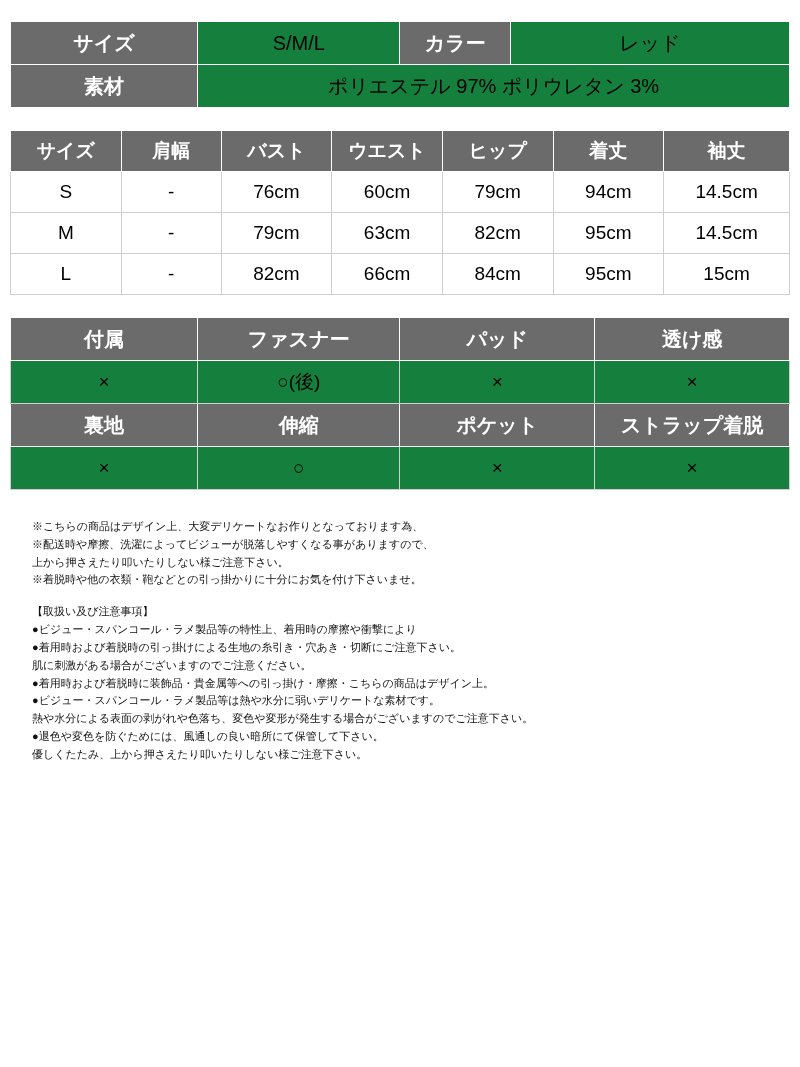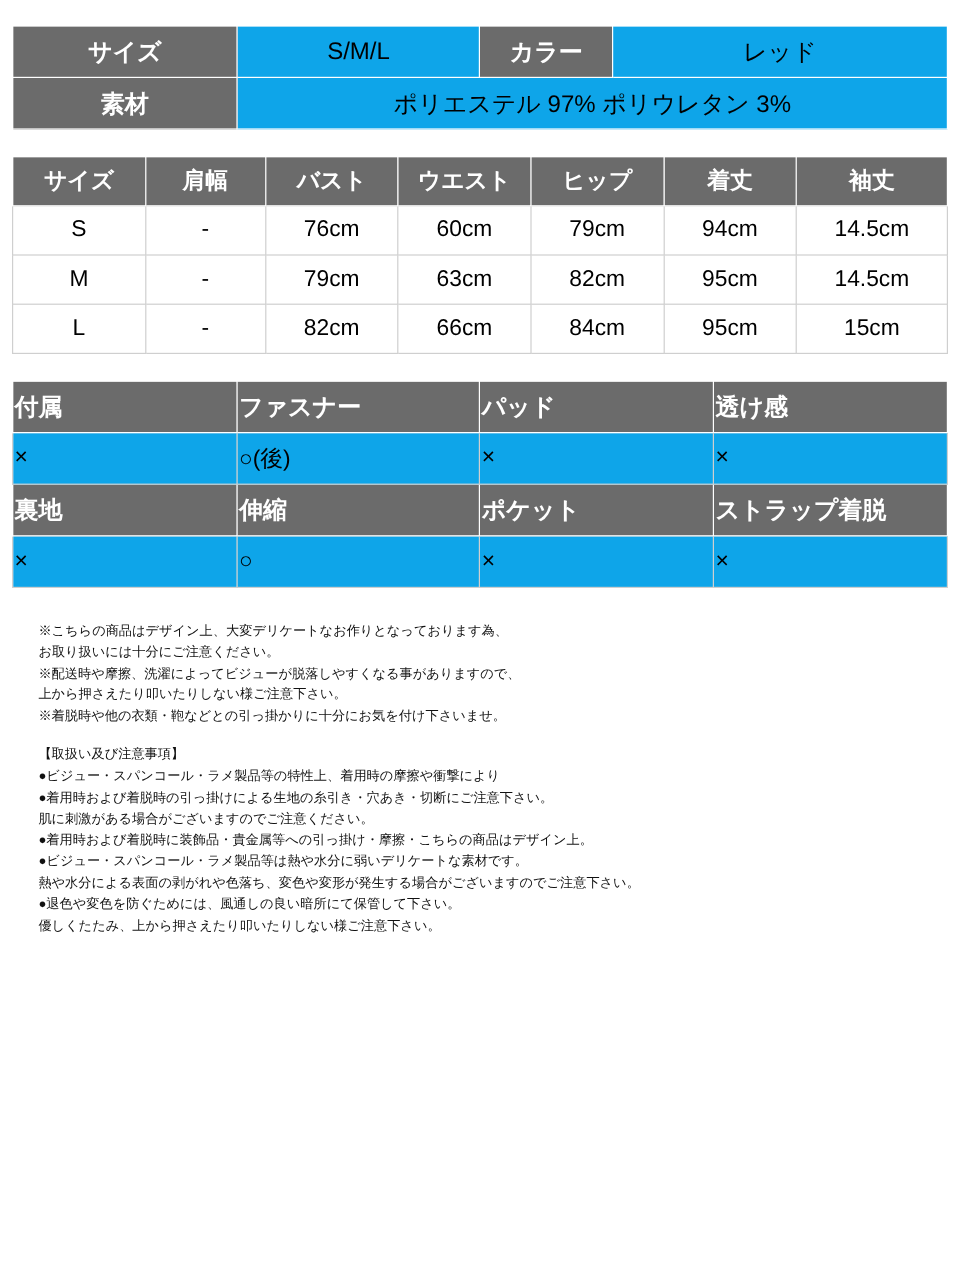--- a/index.html
+++ b/index.html
@@ -30,21 +30,21 @@
     text-align: center;
     vertical-align: middle;
     font-size: 20px;
   }
   .hdr {
     background: #6b6b6b;
     color: #ffffff;
     font-weight: bold;
   }
   .val {
-    background: #0ea5e9;
+    background: #15803d;
     color: #000000;
   }
   .gap-md { height: 22px; }
 
   
   .size-table {
     border-collapse: collapse;
     width: 780px;
     table-layout: fixed;
   }
@@ -71,21 +71,21 @@
 
   
   .attr-table {
     border-collapse: collapse;
     width: 780px;
     table-layout: fixed;
   }
   .attr-table td {
     border: 1px solid #ffffff;
     height: 40px;
-    text-align: left;
+    text-align: center;
     font-size: 20px;
     vertical-align: middle;
   }
   .attr-table td.val {
     border: 1px solid #cfcfcf;
     font-size: 19px;
   }
   .notes {
     margin: 28px 10px 0 22px;
     font-size: 11px;
@@ -188,21 +188,20 @@
         <td class="val">○</td>
         <td class="val">×</td>
         <td class="val">×</td>
       </tr>
     </tbody>
   </table>
 
   <div class="notes">
     <div class="block">
       <p>※こちらの商品はデザイン上、大変デリケートなお作りとなっております為、</p>
-      <p>お取り扱いには十分にご注意ください。</p>
       <p>※配送時や摩擦、洗濯によってビジューが脱落しやすくなる事がありますので、</p>
       <p>上から押さえたり叩いたりしない様ご注意下さい。</p>
       <p>※着脱時や他の衣類・鞄などとの引っ掛かりに十分にお気を付け下さいませ。</p>
     </div>
     <div>
       <p class="caution-title">【取扱い及び注意事項】</p>
       <p>●ビジュー・スパンコール・ラメ製品等の特性上、着用時の摩擦や衝撃により</p>
       <p>●着用時および着脱時の引っ掛けによる生地の糸引き・穴あき・切断にご注意下さい。</p>
       <p>肌に刺激がある場合がございますのでご注意ください。</p>
       <p>●着用時および着脱時に装飾品・貴金属等への引っ掛け・摩擦・こちらの商品はデザイン上。</p>

